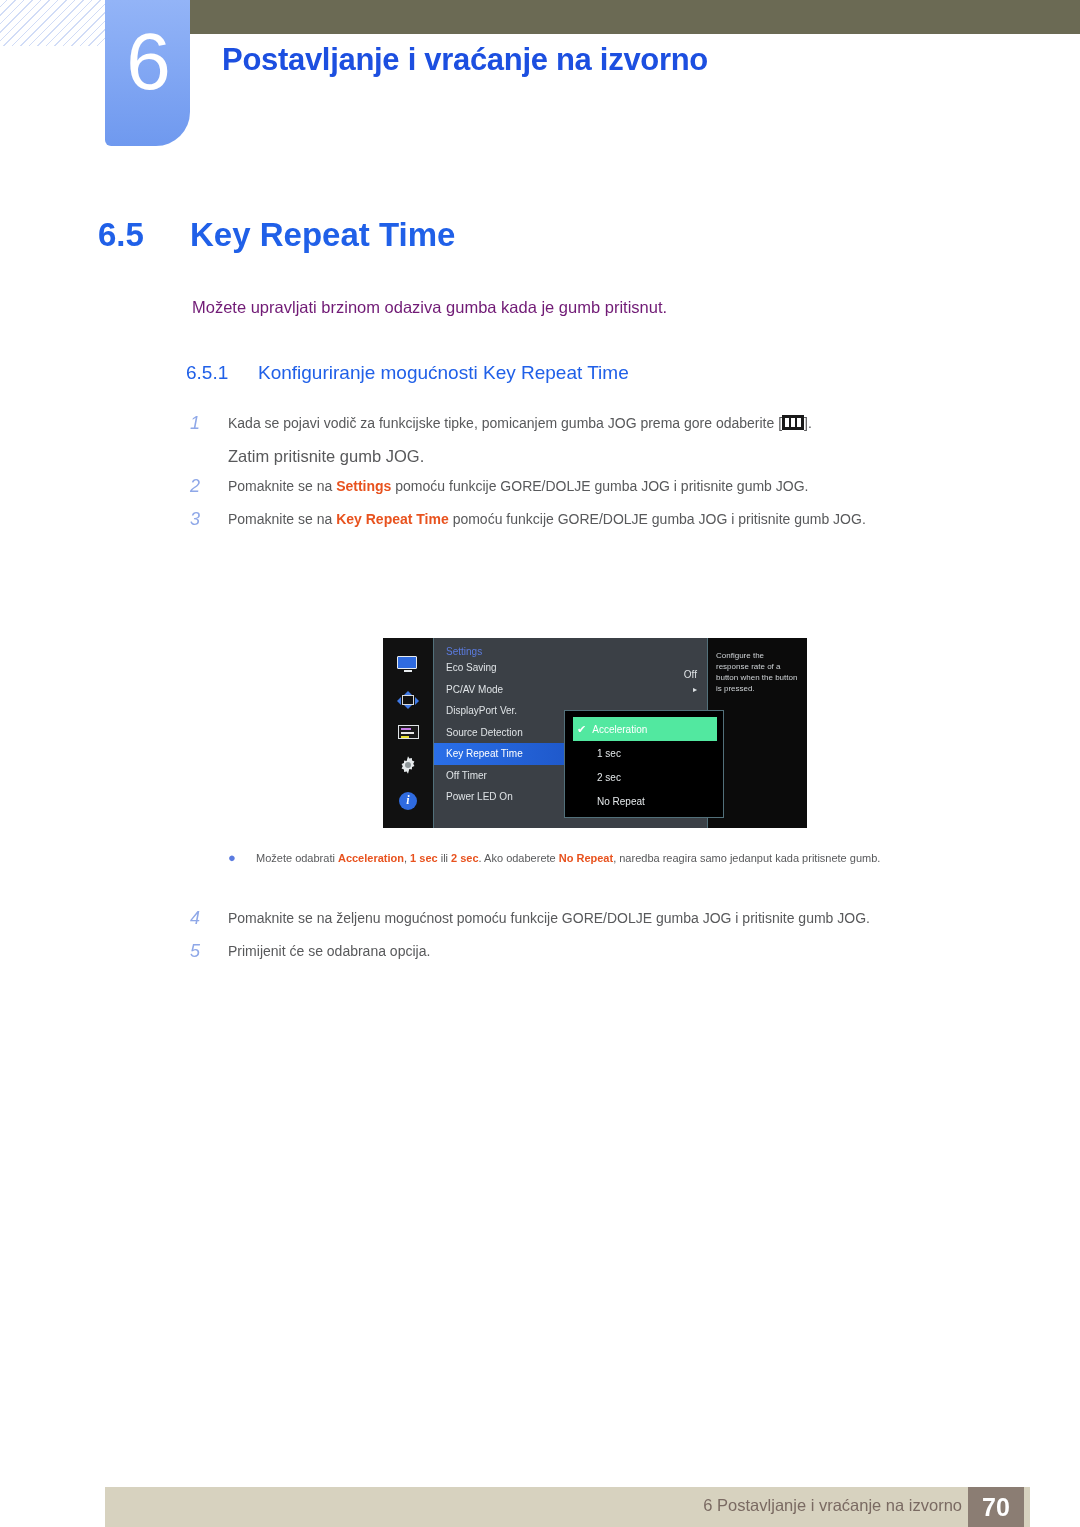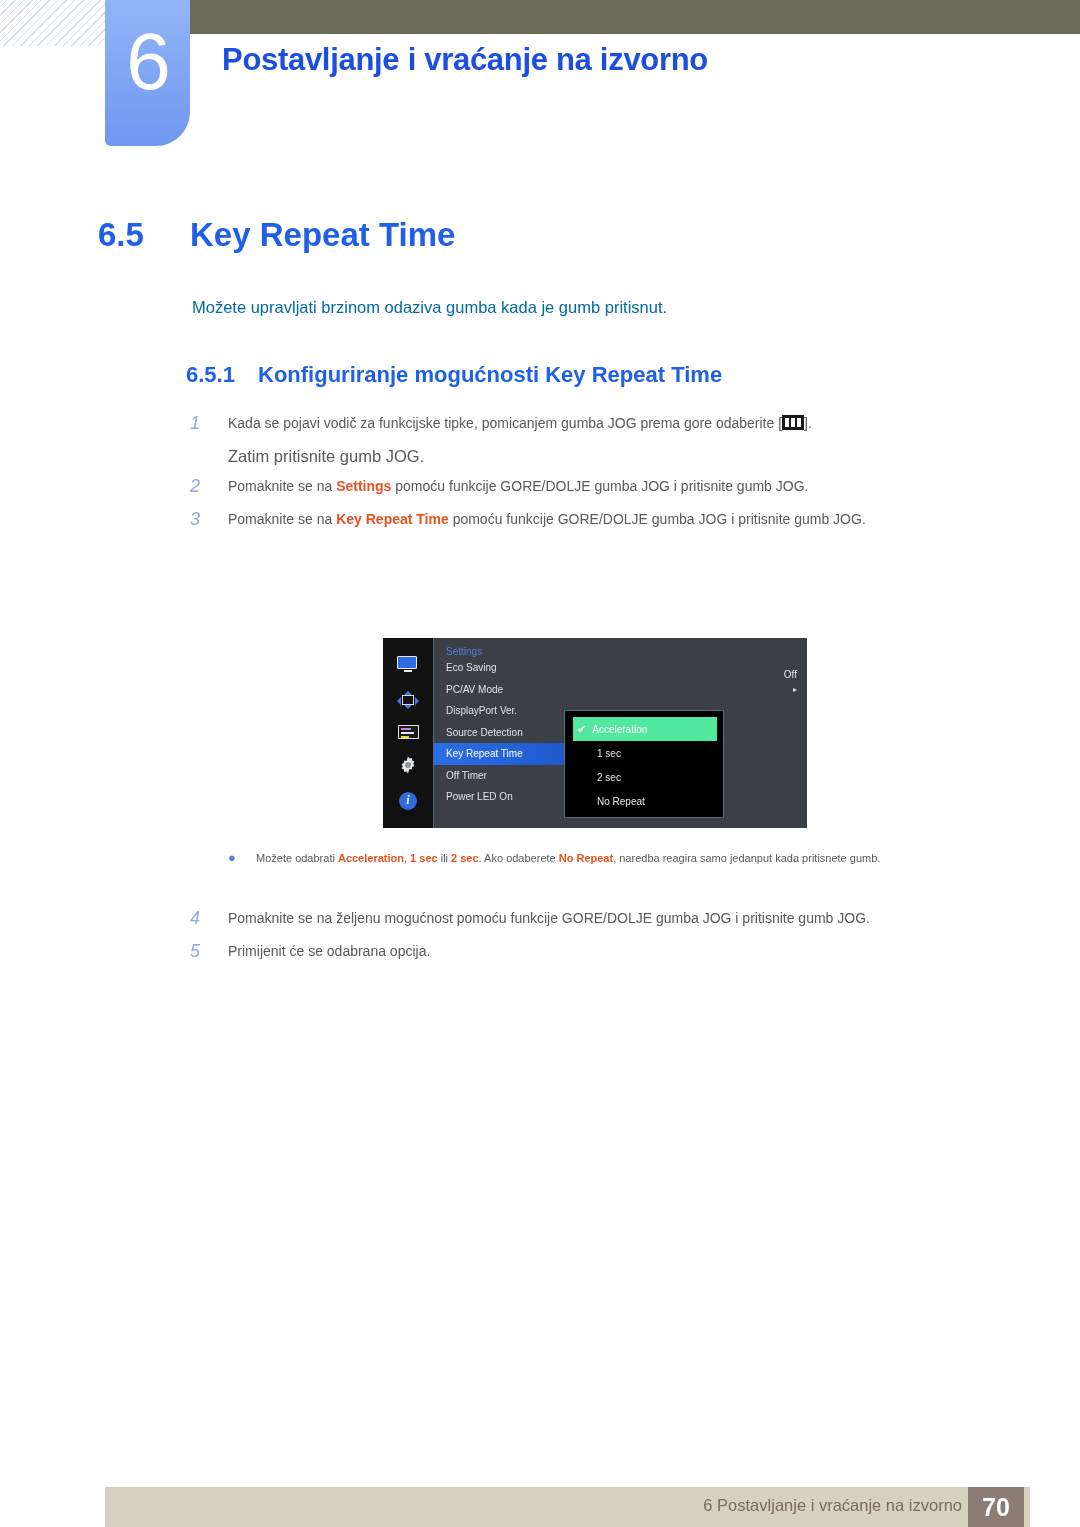--- a/index.html
+++ b/index.html
@@ -68,30 +68,30 @@
     font-size: 33px;
     font-weight: bold;
     display: flex;
   }
   .h-sec .num { width: 92px; }
 
   .intro {
     position: absolute;
     left: 192px; top: 298px;
     width: 800px;
-    color: #0369a1;
+    color: #701a75;
     font-size: 16.5px;
   }
 
   .h-sub {
     position: absolute;
     left: 186px; top: 362px;
     color: #2060e8;
-    font-size: 22px;
-    font-weight: bold;
+    font-size: 19px;
+    font-weight: normal;
     display: flex;
   }
   .h-sub .num { width: 72px; }
 
   
   .steps {
     position: absolute;
     left: 190px; top: 408px;
     width: 810px;
   }
@@ -445,20 +445,21 @@
       </div>
       <div class="osd-opt">
         <span class="lbl">2 sec</span>
       </div>
       <div class="osd-opt">
         <span class="lbl">No Repeat</span>
       </div>
     </div>
   </div>
 
+  <div class="osd-help">Configure the response rate of a button when the button is pressed.</div>
 </div>
 
 <div class="bullet">
   <div class="dot">●</div>
   <div class="btext">
     <span>Možete odabrati </span><b class="hl">Acceleration</b><span>, </span><b class="hl">1 sec</b><span> ili </span><b class="hl">2 sec</b><span>. Ako odaberete </span><b class="hl">No Repeat</b><span>, naredba reagira samo jedanput kada pritisnete gumb.</span>
   </div>
 </div>
 
 <div class="steps2">

